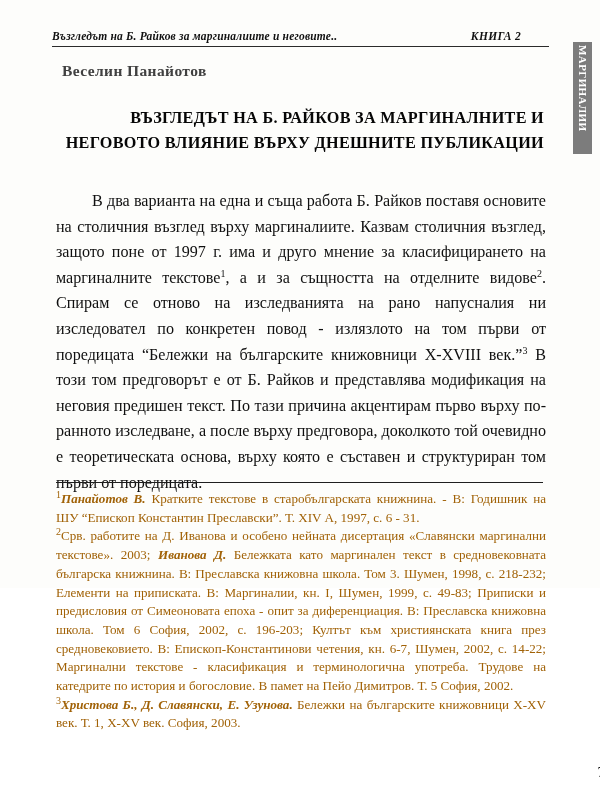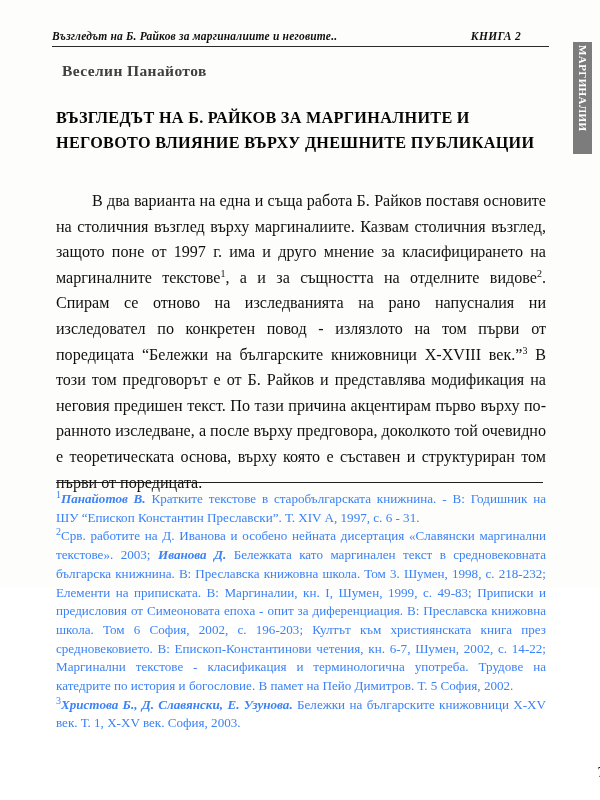--- a/index.html
+++ b/index.html
@@ -91,21 +91,21 @@
     font-size: 15.5px;
     letter-spacing: 0.4px;
     color: #404040;
   }
   
   .title {
     position: absolute;
     top: 106px;
     left: 56px;
     width: 488px;
-    text-align: left;
+    text-align: right;
     font-family: "Liberation Serif", serif;
     font-weight: bold;
     font-size: 16.2px;
     line-height: 25px;
     letter-spacing: 0.3px;
     color: #060606;
   }
   
   .body-text {
     position: absolute;
@@ -140,21 +140,21 @@
   
   .footnotes {
     position: absolute;
     top: 490px;
     left: 56px;
     width: 490px;
     font-family: "Liberation Serif", serif;
     font-size: 13.1px;
     line-height: 18.7px;
     text-align: justify;
-    color: #3b82f6;
+    color: #a16207;
   }
   .footnotes p {
     margin: 0 0 0 0;
   }
   .footnotes .fn-num {
     font-size: 10px;
     vertical-align: super;
     line-height: 0;
   }
   .footnotes .nm {

